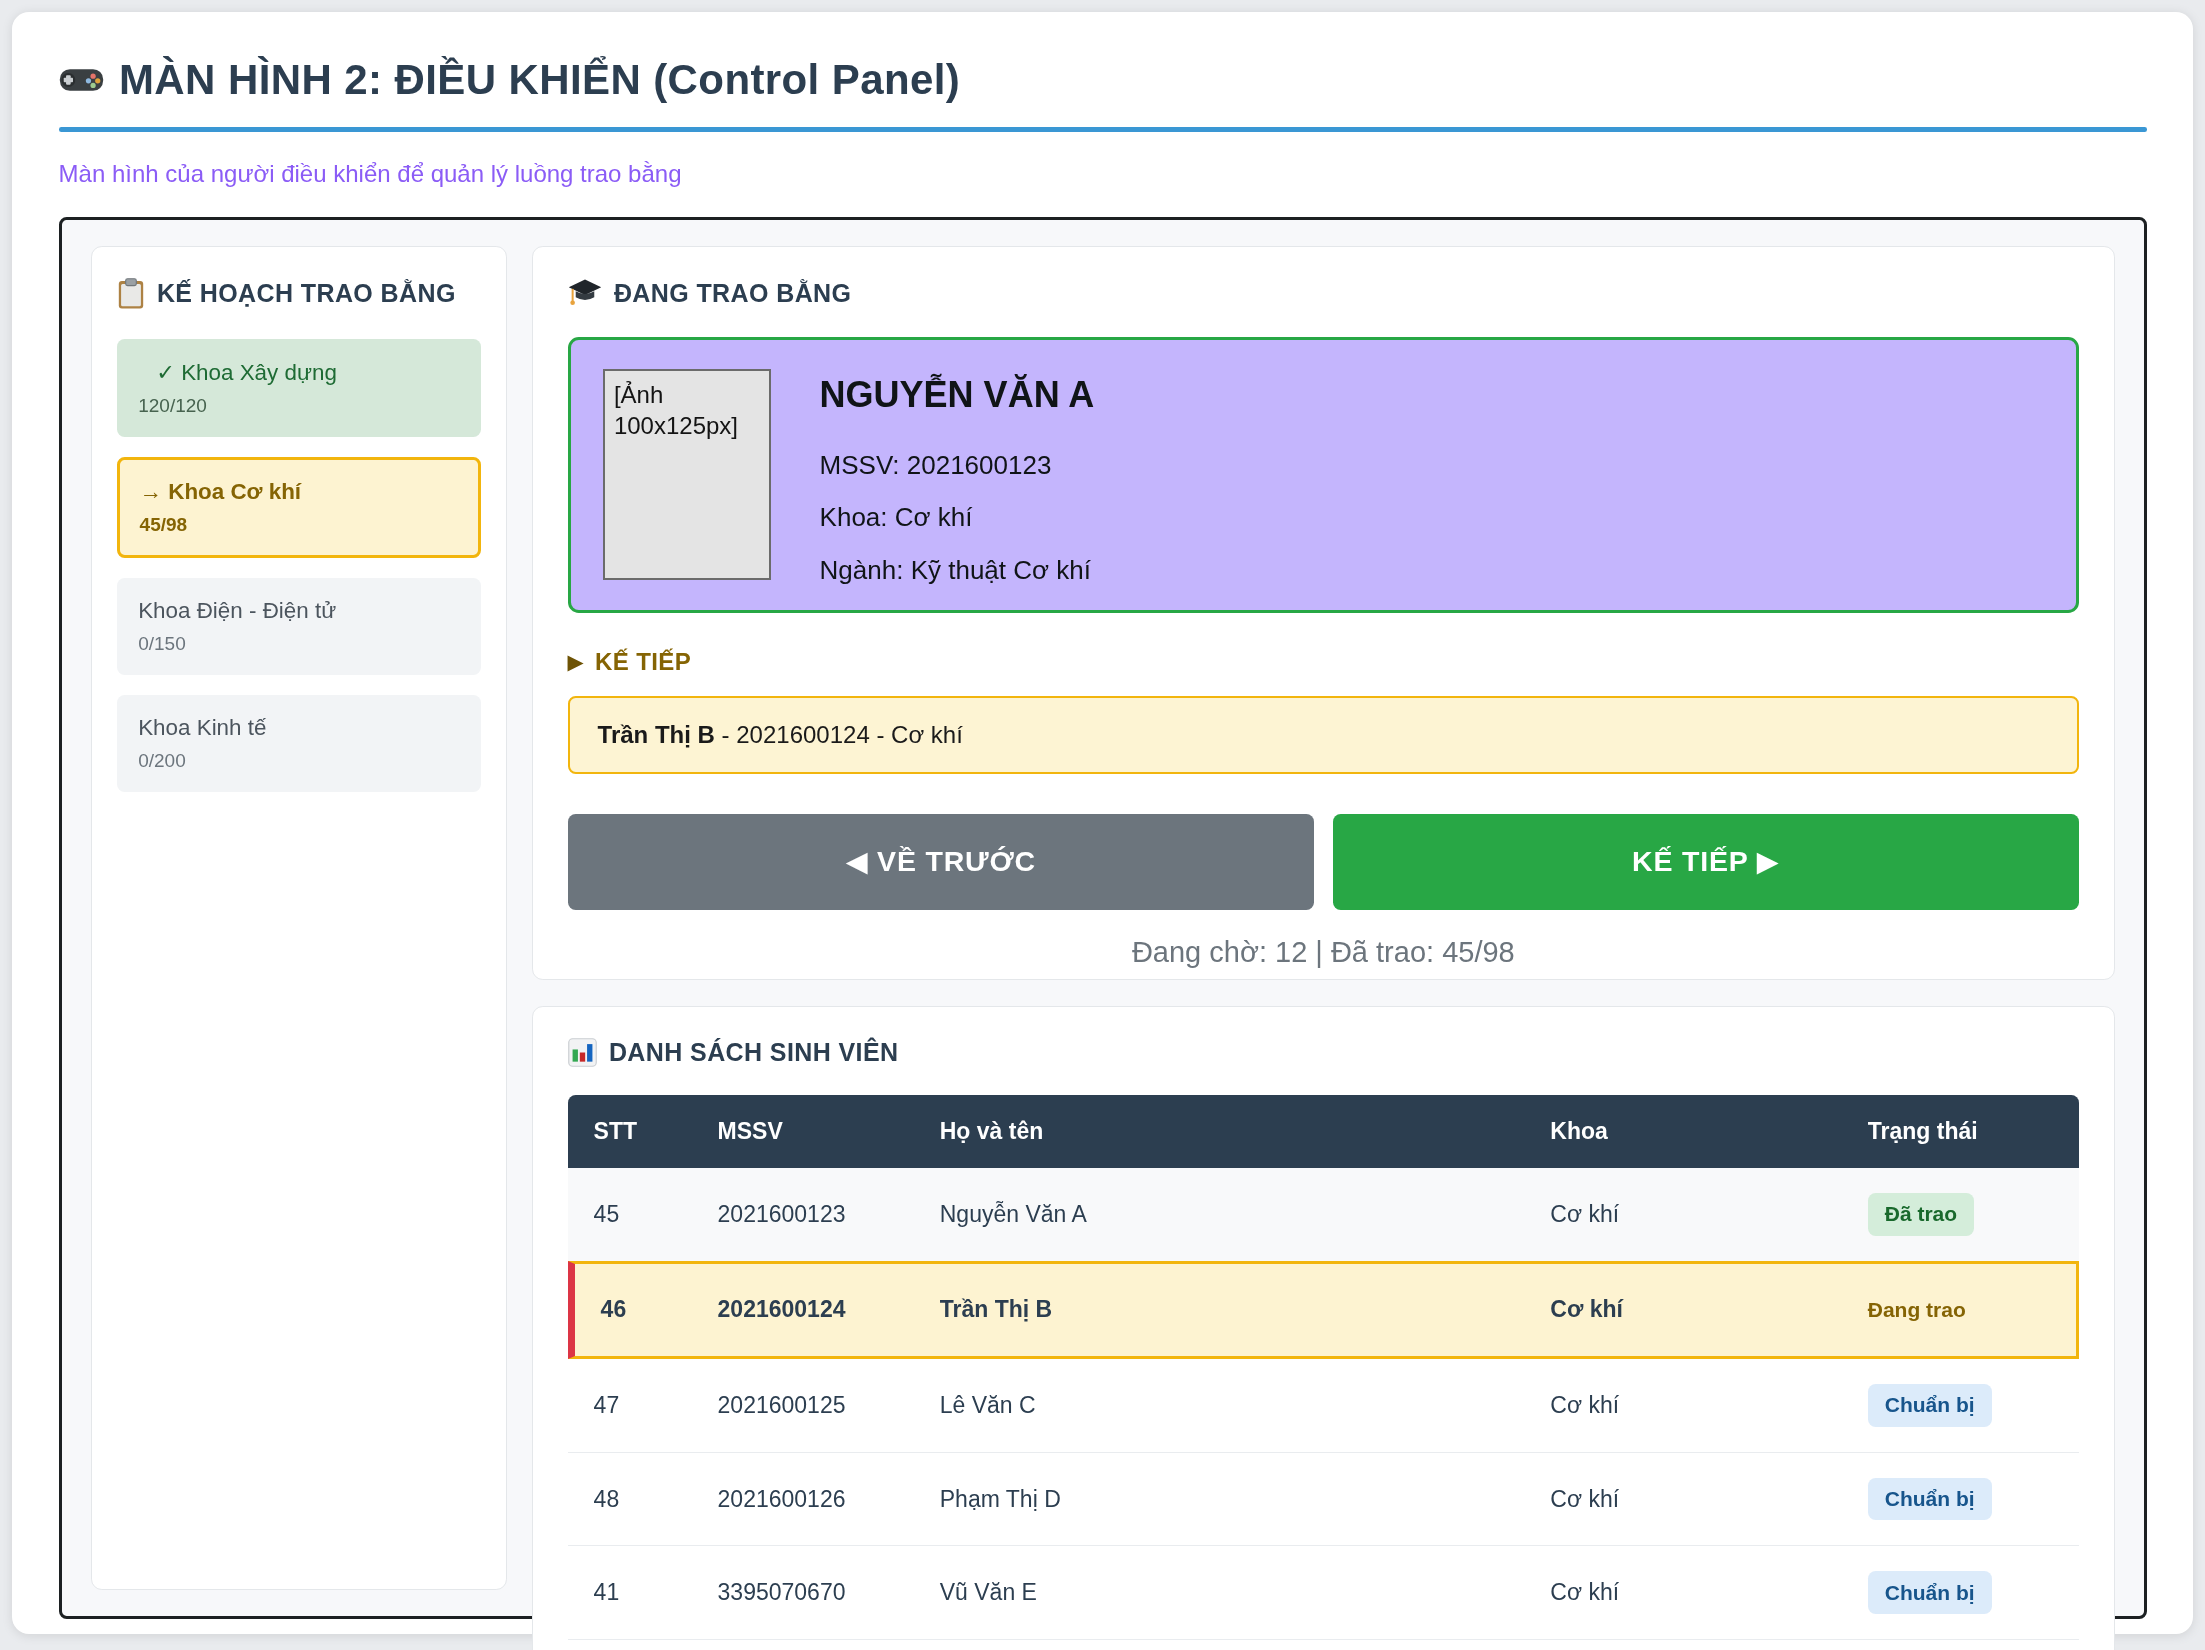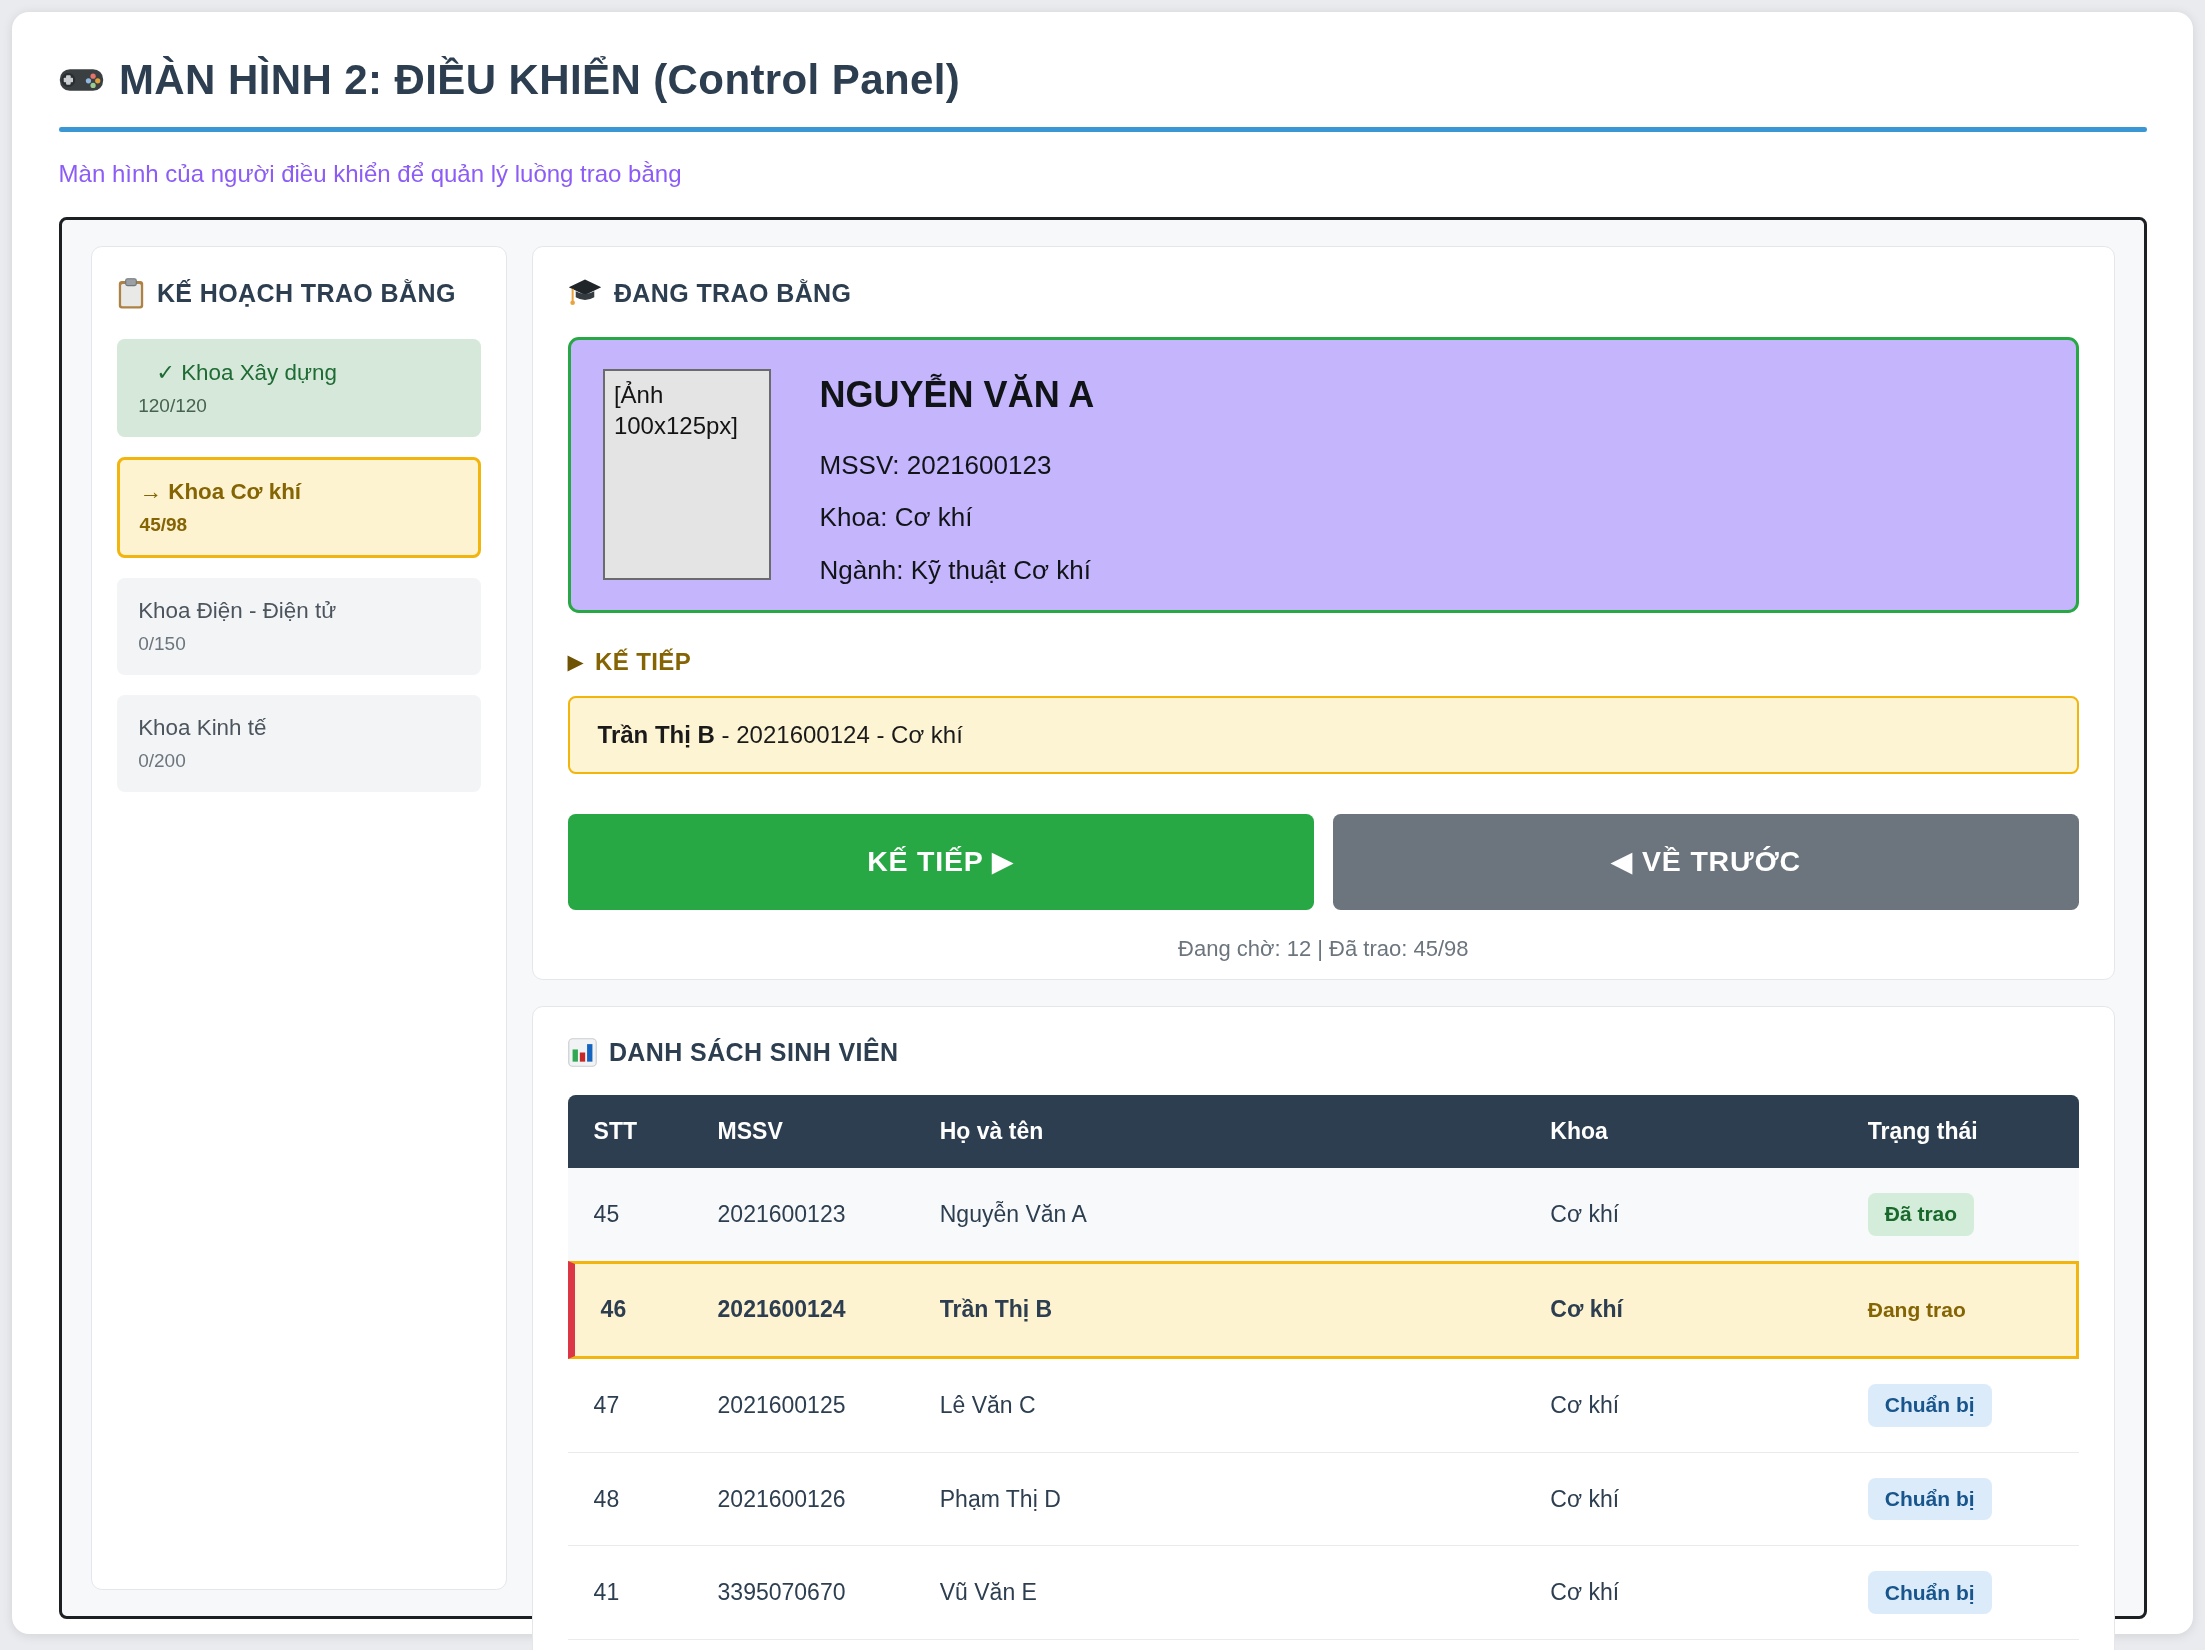--- a/index.html
+++ b/index.html
@@ -133,21 +133,21 @@
     border: none; border-radius: 7.7px;
     font-family: inherit;
     font-size: 28.5px; font-weight: bold; color: #ffffff;
     letter-spacing: 0.8px;
     cursor: pointer;
   }
   .ctl-btn.prev { background: #6c757d; }
   .ctl-btn.next { background: #28a745; }
   .queue-status {
     margin-top: 26px; text-align: center;
-    font-size: 22px; color: #6c757d;
+    font-size: 29px; color: #6c757d;
   }
   
   .stu-table {
     width: 100%; margin-top: 28px;
     border-collapse: separate; border-spacing: 0;
     table-layout: fixed;
   }
   .stu-table col.c-stt  { width: 8.7%; }
   .stu-table col.c-mssv { width: 14.7%; }
   .stu-table col.c-name { width: 40.4%; }
@@ -281,22 +281,22 @@
 
         <div class="next-header">
           <span class="next-marker">▶</span>
           <span>KẾ TIẾP</span>
         </div>
         <div class="next-panel">
           <span class="next-name">Trần Thị B</span><span> - 2021600124 - Cơ khí</span>
         </div>
 
         <div class="btn-row">
+          <button class="ctl-btn prev">◀ VỀ TRƯỚC</button>
           <button class="ctl-btn next">KẾ TIẾP ▶</button>
-          <button class="ctl-btn prev">◀ VỀ TRƯỚC</button>
         </div>
         <div class="queue-status">Đang chờ: 12 | Đã trao: 45/98</div>
       </section>
 
       <section class="card list-card">
         <div class="panel-header">
           <span class="icon">
             <svg width="29" height="29" viewBox="0 0 38 38">
               <rect x="1" y="1" width="36" height="36" rx="5" fill="#f2f3f4" stroke="#c9cdd1" stroke-width="1.5"></rect>
               <rect x="6" y="15" width="7" height="16" fill="#33a852"></rect>

